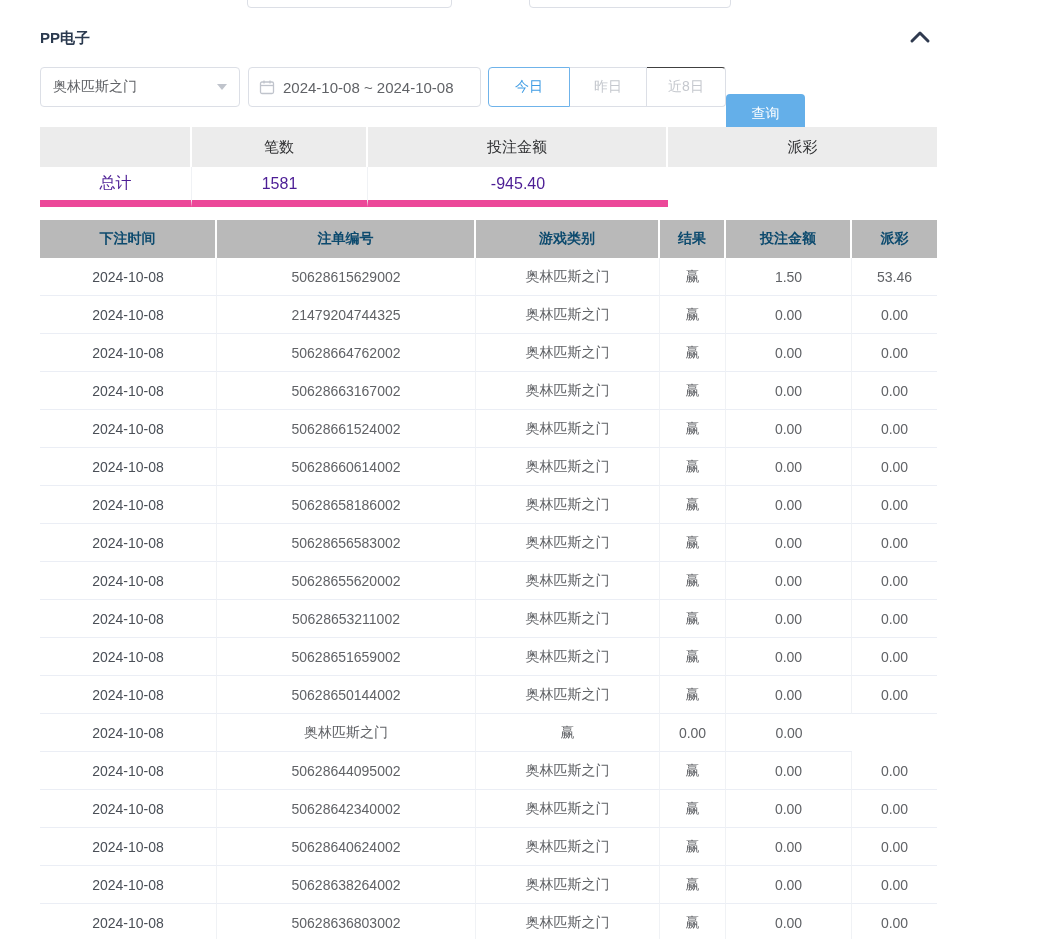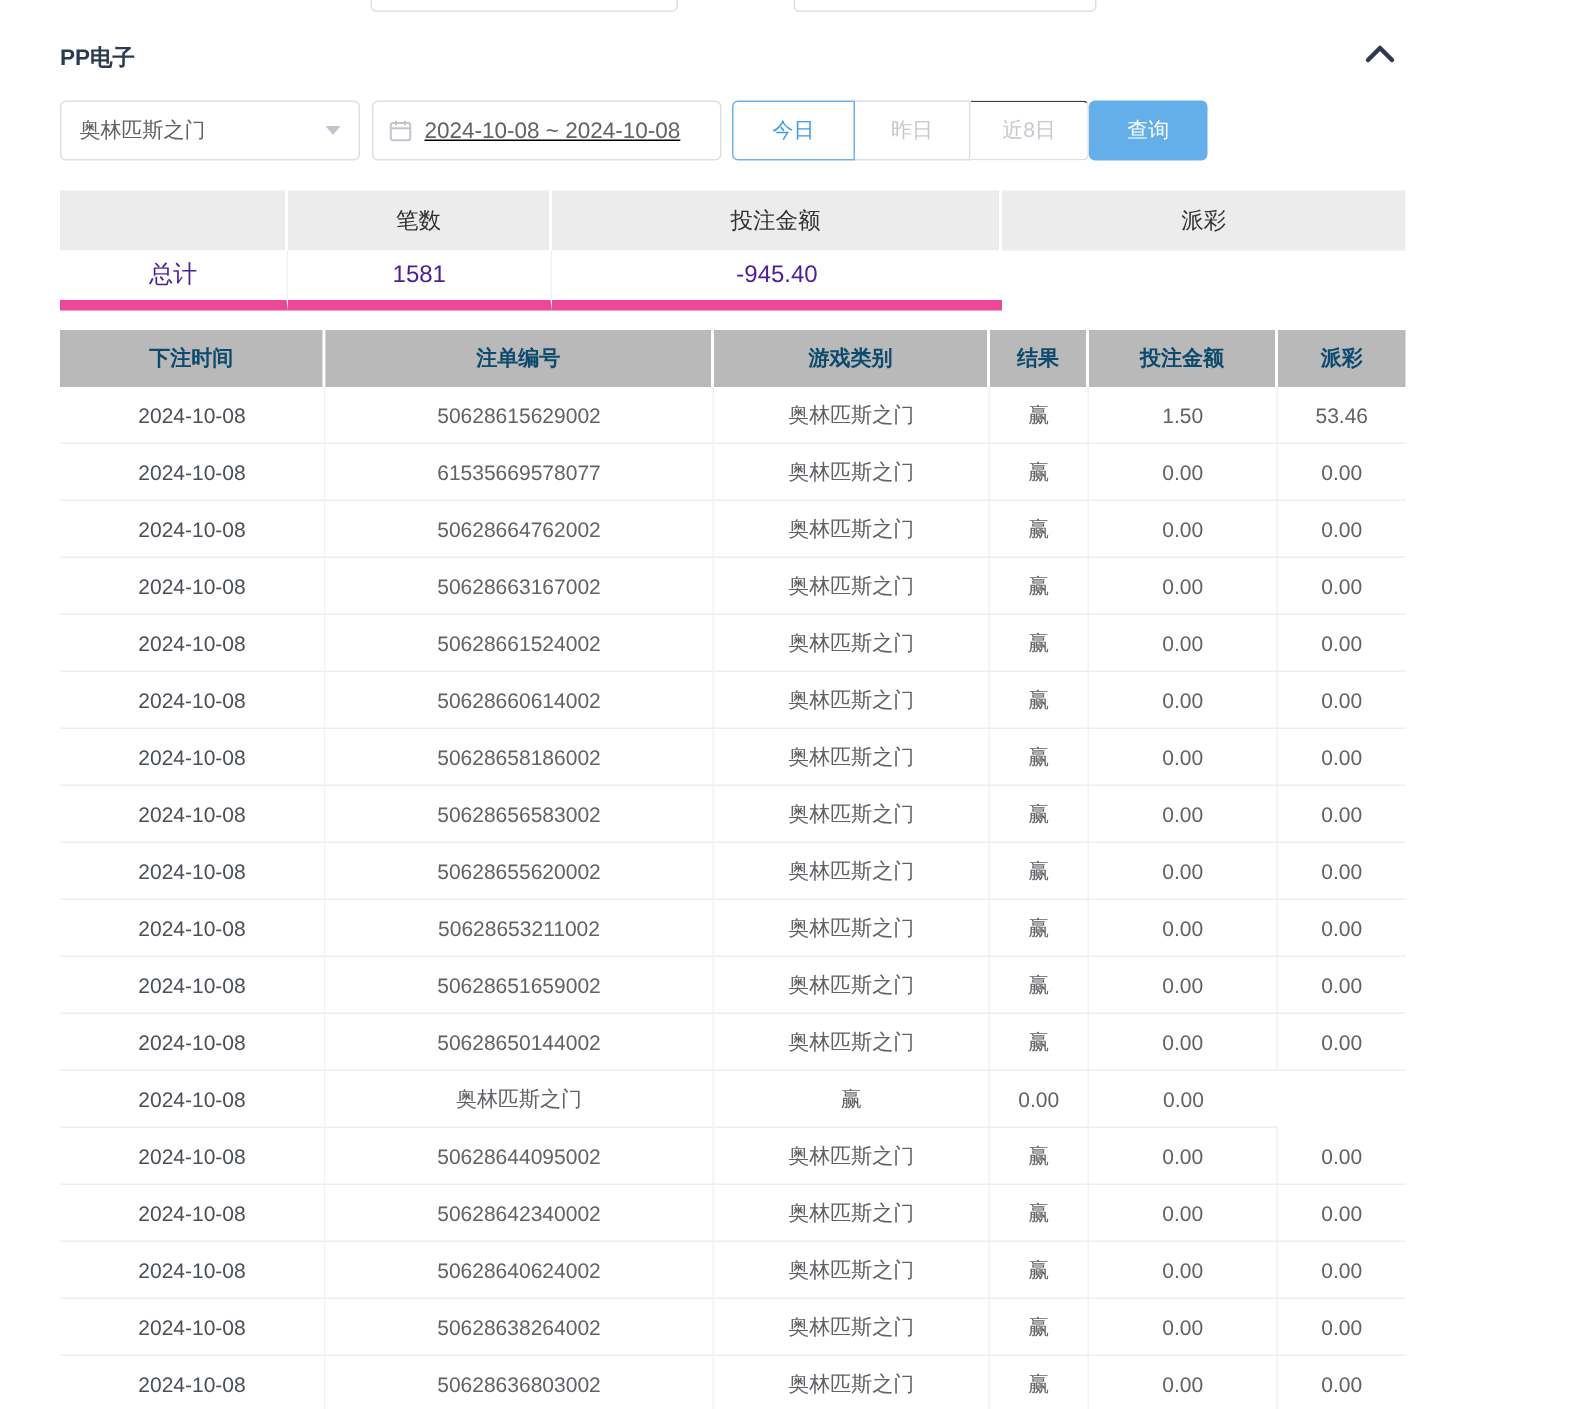--- a/index.html
+++ b/index.html
@@ -19,34 +19,34 @@
   .collapse-btn { margin-right:6px; cursor:pointer; display:flex; align-items:center; }
 
   
   .filter-row { position:absolute; top:67px; left:0; height:40px; display:flex; align-items:stretch; }
   .select-box { width:200px; height:40px; border:1px solid #dcdfe6; border-radius:4px;
     display:flex; align-items:center; padding:0 12px; margin-right:8px; cursor:pointer; background:#fff; }
   .select-box .sel-text { flex:1; font-size:14px; color:#606266; }
   .caret-down { width:0; height:0; border-left:5px solid transparent; border-right:5px solid transparent;
     border-top:6px solid #c0c4cc; }
   .date-box { width:233px; height:40px; border:1px solid #dcdfe6; border-radius:4px;
-    display:flex; align-items:center; padding:0 10px; margin-right:7px; background:#fff; cursor:pointer;text-decoration:underline; }
+    display:flex; align-items:center; padding:0 10px; margin-right:7px; background:#fff; cursor:pointer; }
   .date-box .cal { margin-right:8px; display:flex; align-items:center; }
   .date-box .date-text { font-size:15px; color:#606266; white-space:nowrap; }
 
   .btn-group { display:flex; margin-right:0;text-align:right; }
   .qbtn { height:40px; background:#fff; font-size:14px; display:flex; align-items:center;
     justify-content:center; cursor:pointer; }
   .qbtn.today { width:82px; border:1px solid #6fb3ea; color:#3f9ce4; border-radius:4px 0 0 4px; z-index:2; }
   .qbtn.yesterday { width:77px; border-top:1px solid #dcdfe6; border-bottom:1px solid #dcdfe6;
     border-right:1px solid #dcdfe6; color:#c5c8ce; }
   .qbtn.last8 { width:79px; border-top:1px solid #404040; border-bottom:1px solid #dcdfe6;
     border-right:1px solid #dcdfe6; color:#c5c8ce; border-radius:0 4px 4px 0; }
   .search-btn { width:79px; height:40px; background:#64afe9; border:none; border-radius:4px;
-    color:#fff; font-size:14px; cursor:pointer; }
+    color:#fff; font-size:14px; cursor:pointer;margin-top:27px; }
 
   
   .summary { position:absolute; top:127px; left:0; width:897px; font-size:14px; }
   .summary .srow { display:grid; grid-template-columns:152px 176px 300px 269px;border-radius:13px; }
   .summary .shead .scell { background:#ececec; height:40px; display:flex; align-items:center;
     justify-content:center; color:#303133; font-size:15px; border-right:2px solid #fff; }
   .summary .shead .scell:last-child { border-right:none; }
   .summary .sbody .scell { background:#fff; height:40px; display:flex; align-items:center;
     justify-content:center; color:#4c1d95; font-size:16px;
     border-right:1px solid #f0f2f5; border-bottom:7px solid #ec4899; }
@@ -136,21 +136,21 @@
     <div class="grid6 trow">
           <div class="td c-time">2024-10-08</div>
           <div class="td">50628615629002</div>
           <div class="td">奥林匹斯之门</div>
           <div class="td">赢</div>
           <div class="td">1.50</div>
           <div class="td">53.46</div>
         </div>
         <div class="grid6 trow">
           <div class="td c-time">2024-10-08</div>
-          <div class="td">61535669578077</div>
+          <div class="td">21479204744325</div>
           <div class="td">奥林匹斯之门</div>
           <div class="td">赢</div>
           <div class="td">0.00</div>
           <div class="td">0.00</div>
         </div>
         <div class="grid6 trow">
           <div class="td c-time">2024-10-08</div>
           <div class="td">50628664762002</div>
           <div class="td">奥林匹斯之门</div>
           <div class="td">赢</div>

